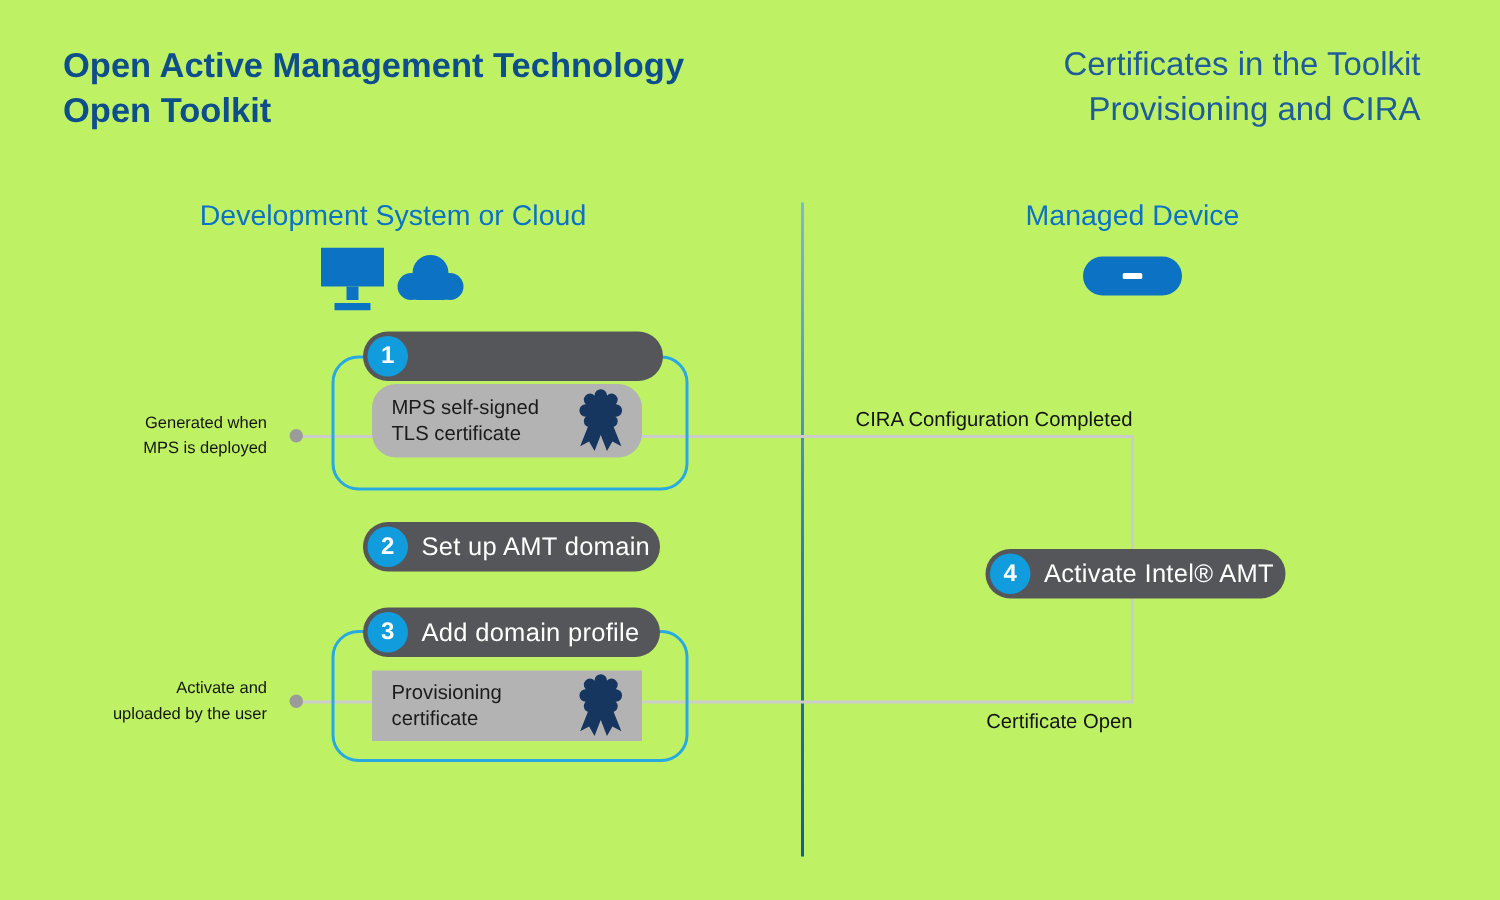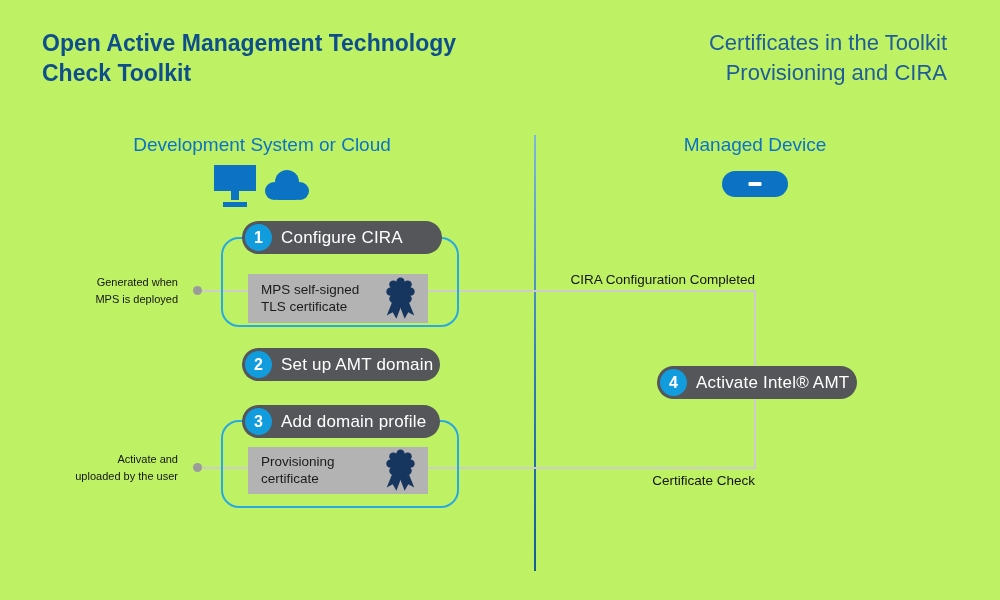--- a/index.html
+++ b/index.html
@@ -60,21 +60,21 @@
     background:transparent; z-index:2;
   }
   #outline1 { left:221px; top:237px; width:234px; height:86px; }
   #outline2 { left:221px; top:420px; width:234px; height:84px; }
 
   
   .cert-box {
     position:absolute; left:248px; width:180px; background:#b3b3b3;
     display:flex; align-items:center; z-index:3;
   }
-  #cert1 { top:274px; height:49px; }
+  #cert1 { top:256px; height:49px;border-radius:16px; }
   #cert2 { top:447px; height:47px; }
   .cert-text {
     margin-left:13px; flex:1; font-size:13.5px; line-height:16.5px; color:#1b1b1b;
   }
   .cert-icon { margin-right:9px; display:flex; }
 
   
   .step {
     position:absolute; height:33px; background:#545659; border-radius:17px;
     display:flex; align-items:center; padding:0 14px 0 3px; gap:9px;
@@ -109,21 +109,21 @@
 
   svg { display:block; }
 </style>
 </head>
 <body>
 
 <div class="canvas">
 
   <div class="title-left">
     <span>Open Active Management Technology</span><br>
-    <span>Check Toolkit</span>
+    <span>Open Toolkit</span>
   </div>
   <div class="title-right">
     <span>Certificates in the Toolkit</span><br>
     <span>Provisioning and CIRA</span>
   </div>
 
   <div class="col-header" id="col-header-left">Development System or Cloud</div>
   <div class="col-header" id="col-header-right">Managed Device</div>
 
   <span class="icon-abs" id="monitor-icon">
@@ -195,21 +195,20 @@
           <circle cx="12.2" cy="8.2" r="4.5"></circle>
         <circle cx="20" cy="5" r="4.5"></circle>
           <circle cx="27.8" cy="8.2" r="4.5"></circle>
         <circle cx="20" cy="16" r="11.5"></circle>
       </svg>
     </span>
   </div>
 
   <div class="step" id="step1">
     <span class="step-num">1</span>
-    <span class="step-label">Configure CIRA</span>
   </div>
   <div class="step" id="step2">
     <span class="step-num">2</span>
     <span class="step-label">Set up AMT domain</span>
   </div>
   <div class="step" id="step3">
     <span class="step-num">3</span>
     <span class="step-label">Add domain profile</span>
   </div>
   <div class="step" id="step4">
@@ -220,15 +219,15 @@
   <div class="note" id="note1">
     <span>Generated when</span><br>
     <span>MPS is deployed</span>
   </div>
   <div class="note" id="note2">
     <span>Activate and</span><br>
     <span>uploaded by the user</span>
   </div>
 
   <div class="flow-label" id="flow-top">CIRA Configuration Completed</div>
-  <div class="flow-label" id="flow-bottom">Certificate Check</div>
+  <div class="flow-label" id="flow-bottom">Certificate Open</div>
 
 </div>
 
 </body></html>

